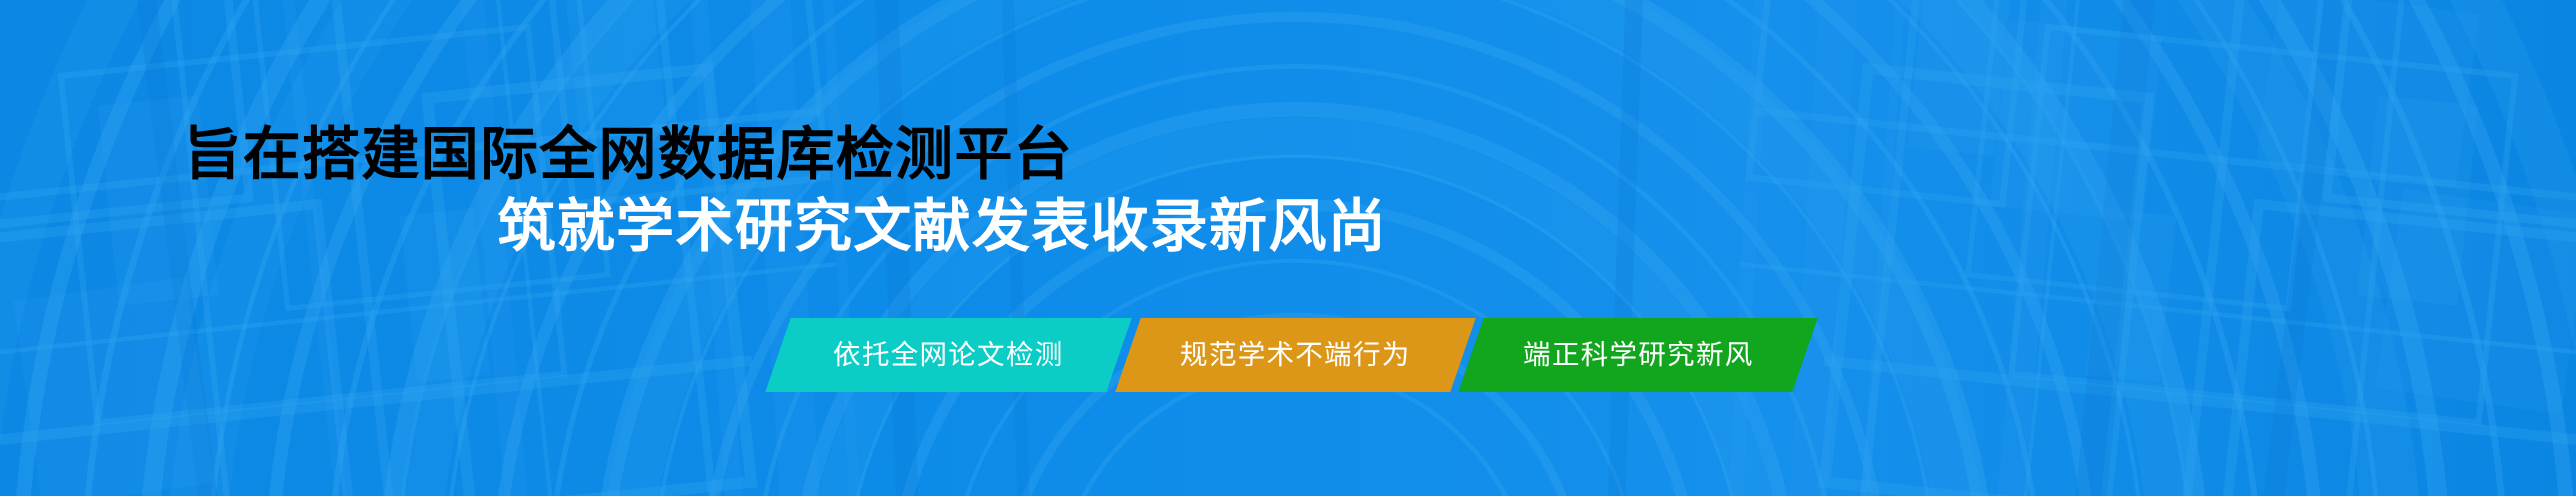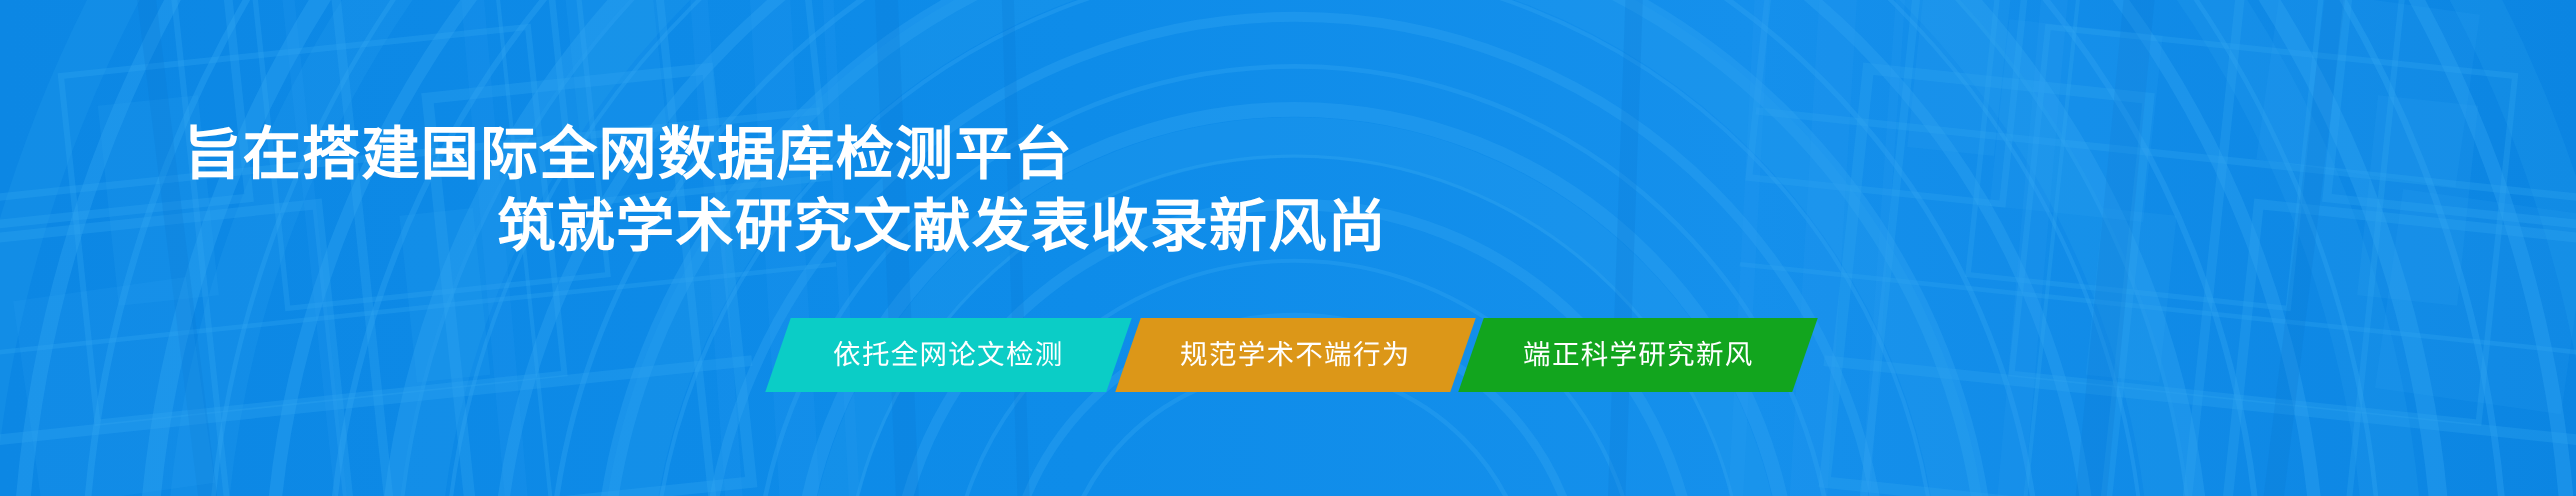--- a/index.html
+++ b/index.html
@@ -205,21 +205,21 @@
       <g fill="#38aaf4" fill-opacity="0.13">
         <rect x="3380" y="0" width="300" height="260" transform="rotate(8 3530 130)"></rect>
         <rect x="3560" y="300" width="280" height="300" transform="rotate(8 3700 450)"></rect>
         <rect x="40" y="430" width="260" height="310" transform="rotate(-8 170 585)"></rect>
         <rect x="2980" y="40" width="230" height="280" transform="rotate(6 3095 180)"></rect>
       </g>
     </g>
   </svg>
 
   <div class="headline">
-    <div class="headline-line line1" style="color: #ffffff;">旨在搭建国际全网数据库检测平台</div>
+    <div class="headline-line line1" style="color: #000000;">旨在搭建国际全网数据库检测平台</div>
     <div class="headline-line line2" style="color: rgb(255, 255, 255);">筑就学术研究文献发表收录新风尚</div>
   </div>
 
   <div class="tag-strip">
     <div class="tag t1" style="background: rgb(11, 205, 198);">
       <span class="tag-label" style="color: rgb(255, 255, 255);">依托全网论文检测</span>
     </div>
     <div class="tag t2" style="background: rgb(220, 151, 24);">
       <span class="tag-label" style="color: rgb(255, 255, 255);">规范学术不端行为</span>
     </div>

